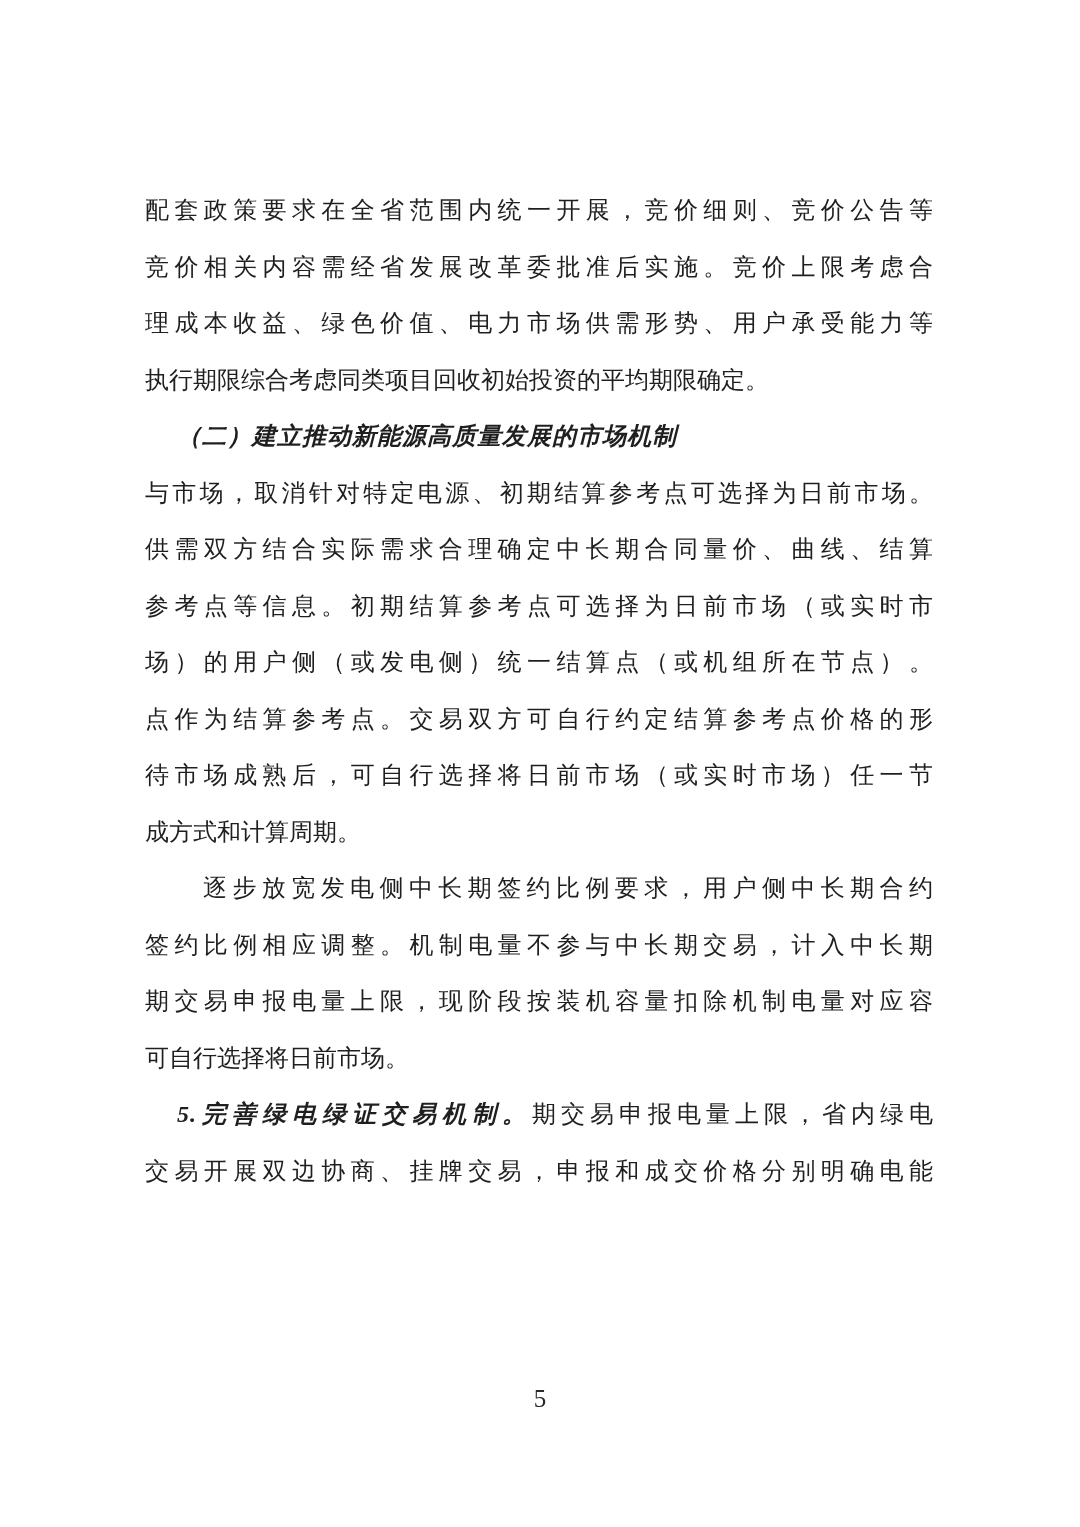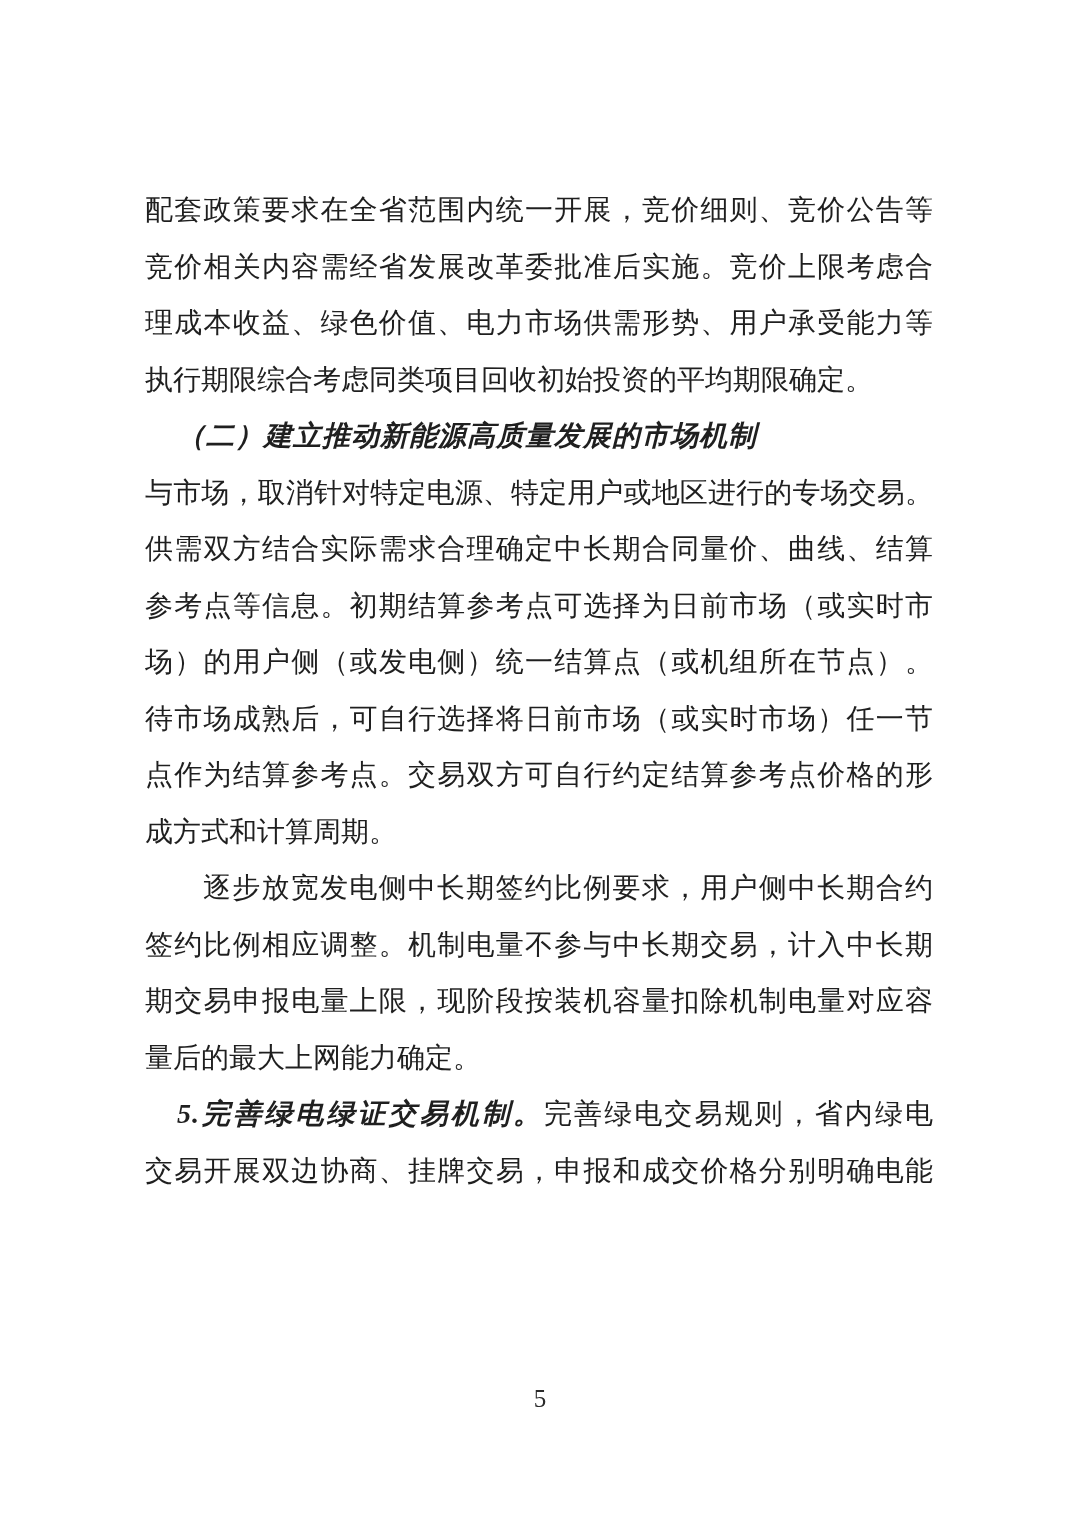--- a/index.html
+++ b/index.html
@@ -17,21 +17,21 @@
     color: #1f1f1f;
     overflow: hidden;
   }
   .textblock {
     position: absolute;
     left: 145px;
     top: 182px;
     width: 788px;
   }
   .line {
-    font-size: 28px;
+    font-size: 24px;
     line-height: 56.5px;
     height: 56.5px;
     text-align: justify;
     text-align-last: justify;
     text-justify: inter-character;
     overflow: hidden;
     white-space: nowrap;
   }
   .line.end {
     text-align: center;
@@ -58,28 +58,28 @@
 </head>
 <body>
 
 <div class="page">
   <div class="textblock">
       <div class="line fill"><span>配套政策要求在全省范围内统一开展，竞价细则、竞价公告等</span></div>
       <div class="line fill"><span>竞价相关内容需经省发展改革委批准后实施。竞价上限考虑合</span></div>
       <div class="line fill"><span>理成本收益、绿色价值、电力市场供需形势、用户承受能力等</span></div>
       <div class="line end"><span>执行期限综合考虑同类项目回收初始投资的平均期限确定。</span></div>
       <div class="line end indent-sm"><span class="seg-bold">（二）建立推动新能源高质量发展的市场机制</span></div>
-      <div class="line fill"><span>与市场，取消针对特定电源、特定用户或地区进行的专场交易。</span></div>
+      <div class="line fill"><span>与市场，取消针对特定电源、初期结算参考点可选择为日前市场。</span></div>
       <div class="line fill"><span>供需双方结合实际需求合理确定中长期合同量价、曲线、结算</span></div>
       <div class="line fill"><span>参考点等信息。初期结算参考点可选择为日前市场（或实时市</span></div>
       <div class="line fill"><span>场）的用户侧（或发电侧）统一结算点（或机组所在节点）。</span></div>
+      <div class="line fill"><span>点作为结算参考点。交易双方可自行约定结算参考点价格的形</span></div>
       <div class="line fill"><span>待市场成熟后，可自行选择将日前市场（或实时市场）任一节</span></div>
-      <div class="line fill"><span>点作为结算参考点。交易双方可自行约定结算参考点价格的形</span></div>
       <div class="line end"><span>成方式和计算周期。</span></div>
       <div class="line fill indent-lg"><span>逐步放宽发电侧中长期签约比例要求，用户侧中长期合约</span></div>
       <div class="line fill"><span>签约比例相应调整。机制电量不参与中长期交易，计入中长期</span></div>
       <div class="line fill"><span>期交易申报电量上限，现阶段按装机容量扣除机制电量对应容</span></div>
-      <div class="line end"><span>量后的最大上网能力确定。</span></div>
-      <div class="line fill indent-sm"><span class="seg-bold">5.完善绿电绿证交易机制。</span><span>完善绿电交易规则，省内绿电</span></div>
+      <div class="line end"><span>可自行选择将日前市场。</span></div>
+      <div class="line fill indent-sm"><span class="seg-bold">5.完善绿电绿证交易机制。</span><span>期交易申报电量上限，省内绿电</span></div>
       <div class="line fill"><span>交易开展双边协商、挂牌交易，申报和成交价格分别明确电能</span></div>
     </div>
   <div class="footer">5</div>
 </div>
 
 </body></html>

